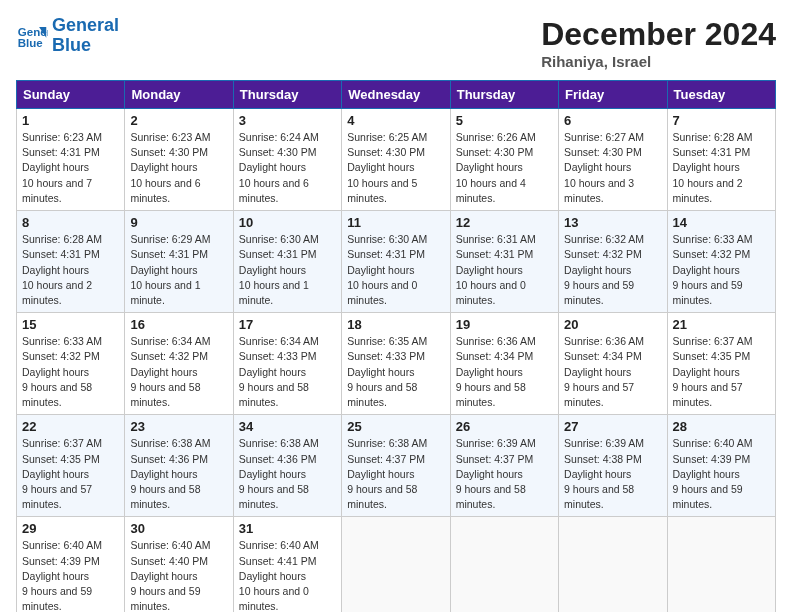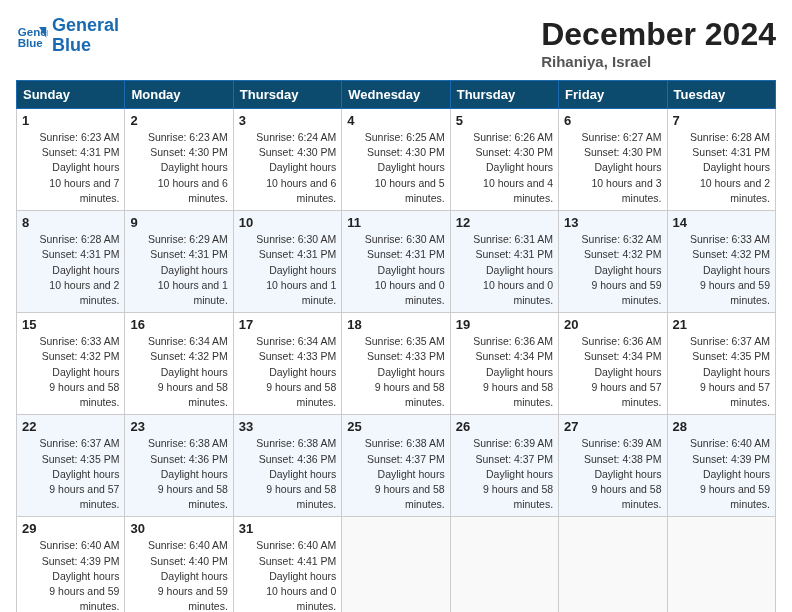--- a/index.html
+++ b/index.html
@@ -41,21 +41,21 @@
       font-size: 15px;
       color: #555;
       font-weight: bold;
     }
     .calendar {
       width: 100%;
       border-collapse: collapse;
       font-size: 11px;
     }
     .calendar th {
-      background: #0c4a6e;
+      background: #4c1d95;
       color: #fff;
       text-align: left;
       padding: 6px 6px;
       font-size: 13px;
       font-weight: bold;
       border: 1px solid #1a6ab1;
     }
     .calendar td {
       border: 1px solid #ccc;
       vertical-align: top;
@@ -71,21 +71,20 @@
       font-size: 13px;
       font-weight: bold;
       color: #222;
       display: block;
       margin-bottom: 2px;
     }
     .day-info {
       color: #333;
       font-size: 10.5px;
       line-height: 1.45;
-      text-align: right;
     }
     .empty-cell {
       background: #f9f9f9 !important;
     }
   </style>
 </head>
 <body>
 
 <div class="header">
   <div class="logo">
@@ -211,21 +210,21 @@
       <tr>
         <td>
           <span class="day-number">22</span>
           <div class="day-info">Sunrise: 6:37 AM<br>Sunset: 4:35 PM<br>Daylight hours<br>9 hours and 57 minutes.</div>
         </td>
         <td>
           <span class="day-number">23</span>
           <div class="day-info">Sunrise: 6:38 AM<br>Sunset: 4:36 PM<br>Daylight hours<br>9 hours and 58 minutes.</div>
         </td>
         <td>
-          <span class="day-number">33</span>
+          <span class="day-number">34</span>
           <div class="day-info">Sunrise: 6:38 AM<br>Sunset: 4:36 PM<br>Daylight hours<br>9 hours and 58 minutes.</div>
         </td>
         <td>
           <span class="day-number">25</span>
           <div class="day-info">Sunrise: 6:38 AM<br>Sunset: 4:37 PM<br>Daylight hours<br>9 hours and 58 minutes.</div>
         </td>
         <td>
           <span class="day-number">26</span>
           <div class="day-info">Sunrise: 6:39 AM<br>Sunset: 4:37 PM<br>Daylight hours<br>9 hours and 58 minutes.</div>
         </td>

